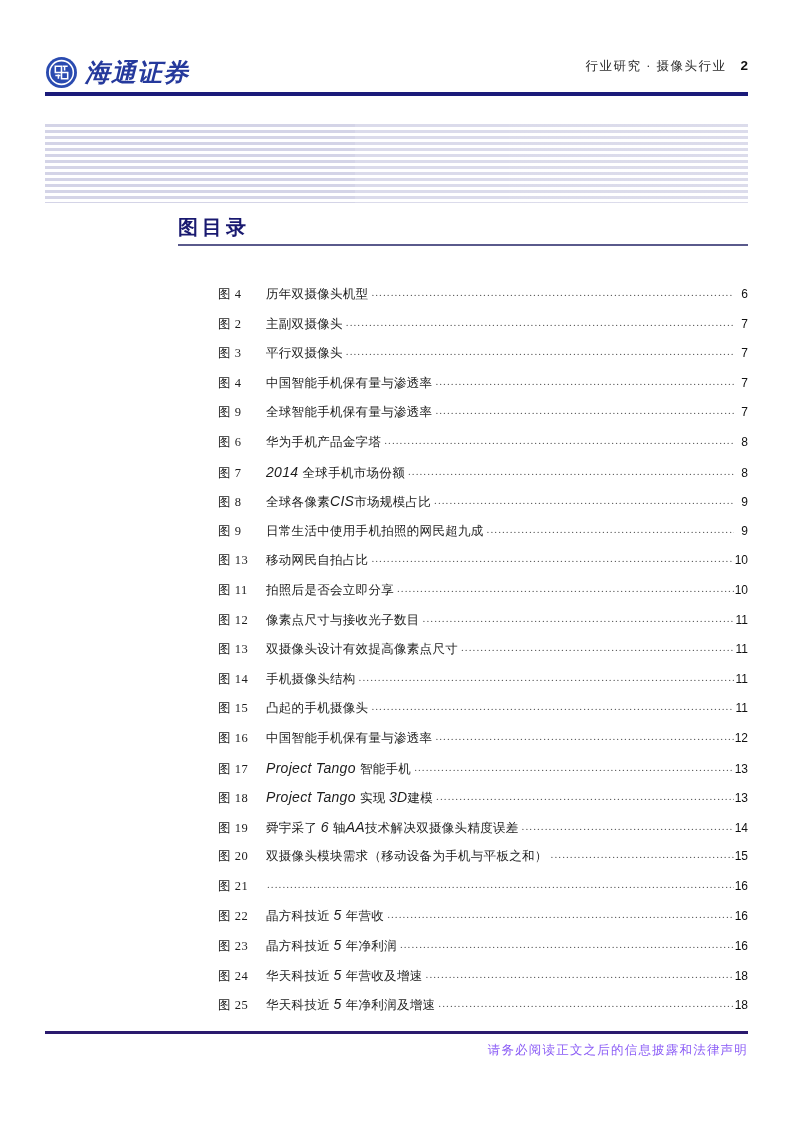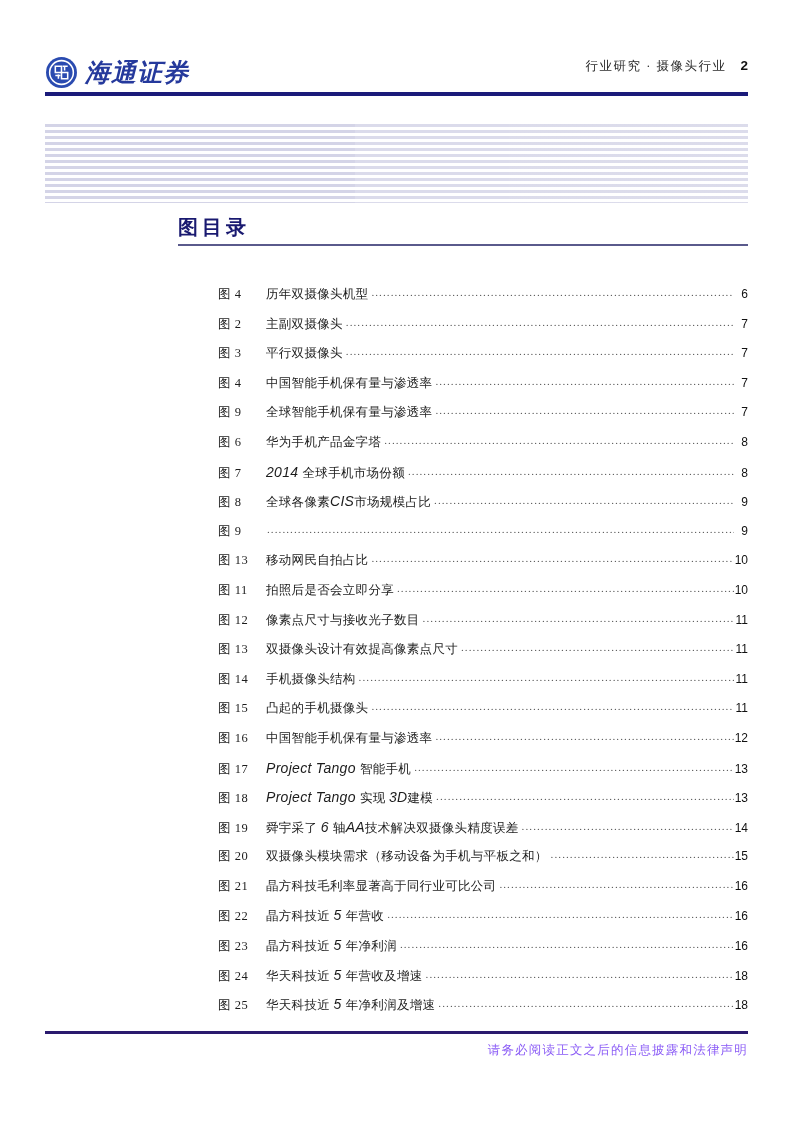--- a/index.html
+++ b/index.html
@@ -281,20 +281,21 @@
         <span class="toc-page">8</span>
       </div>
       <div class="toc-row">
         <span class="toc-num">图 8</span>
         <span class="toc-label">全球各像素<span class="latin">CIS</span>市场规模占比</span>
         <span class="toc-dots">............................................................................................................................................</span>
         <span class="toc-page">9</span>
       </div>
       <div class="toc-row">
         <span class="toc-num">图 9</span>
+        <span class="toc-label">日常生活中使用手机拍照的网民超九成</span>
         <span class="toc-dots">............................................................................................................................................</span>
         <span class="toc-page">9</span>
       </div>
       <div class="toc-row">
         <span class="toc-num">图 13</span>
         <span class="toc-label">移动网民自拍占比</span>
         <span class="toc-dots">............................................................................................................................................</span>
         <span class="toc-page">10</span>
       </div>
       <div class="toc-row">
@@ -352,21 +353,20 @@
         <span class="toc-page">14</span>
       </div>
       <div class="toc-row">
         <span class="toc-num">图 20</span>
         <span class="toc-label">双摄像头模块需求（移动设备为手机与平板之和）</span>
         <span class="toc-dots">............................................................................................................................................</span>
         <span class="toc-page">15</span>
       </div>
       <div class="toc-row">
         <span class="toc-num">图 21</span>
-        <span class="toc-label">晶方科技毛利率显著高于同行业可比公司</span>
         <span class="toc-dots">............................................................................................................................................</span>
         <span class="toc-page">16</span>
       </div>
       <div class="toc-row">
         <span class="toc-num">图 22</span>
         <span class="toc-label">晶方科技近 <span class="latin">5 </span>年营收</span>
         <span class="toc-dots">............................................................................................................................................</span>
         <span class="toc-page">16</span>
       </div>
       <div class="toc-row">

